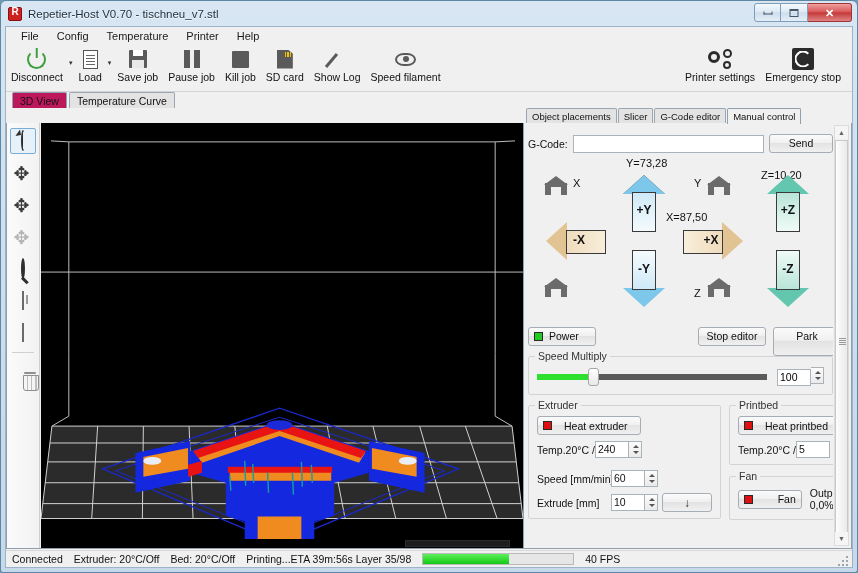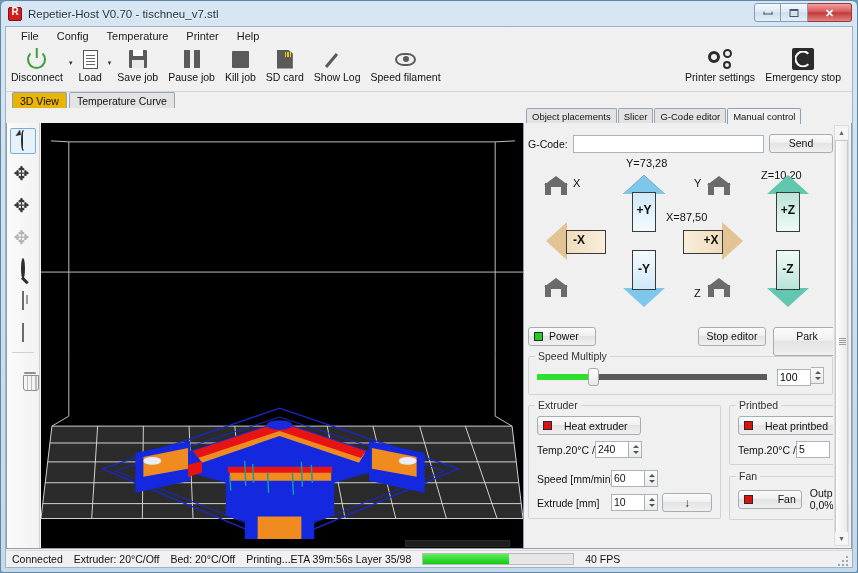--- a/index.html
+++ b/index.html
@@ -133,21 +133,21 @@
   
   .tabstrip{
     display:flex; align-items:flex-end; height:16px; padding-left:6px;
     background:#f0f0f0; position:relative;
   }
   .tab{
     font-size:10.5px; color:#111; padding:1px 7px 1px 7px; height:16px; line-height:14px;
     border:1px solid #9aa7b3; border-bottom:none; background:#e3e3e3;
     border-radius:2px 2px 0 0; margin-right:2px;
   }
-  .tab.active{ background:#eab308; border-color:#8fa0b0; }
+  .tab.active{ background:#be185d; border-color:#8fa0b0; }
 
   
   .split{ position:absolute; left:0; top:96px; right:0; bottom:18px; display:flex; }
   .leftpane{ position:relative; width:518px; flex:0 0 518px; background:#f0f0f0;
     border:1px solid #8fa0b0; border-top:none; }
   .sidebar3d{
     position:absolute; left:0; top:0; width:33px; bottom:0;
     background:linear-gradient(90deg,#fbfbfb,#f2f2f2);
     border-right:1px solid #cfcfcf;
     display:flex; flex-direction:column; align-items:center; padding-top:5px; gap:6px;

